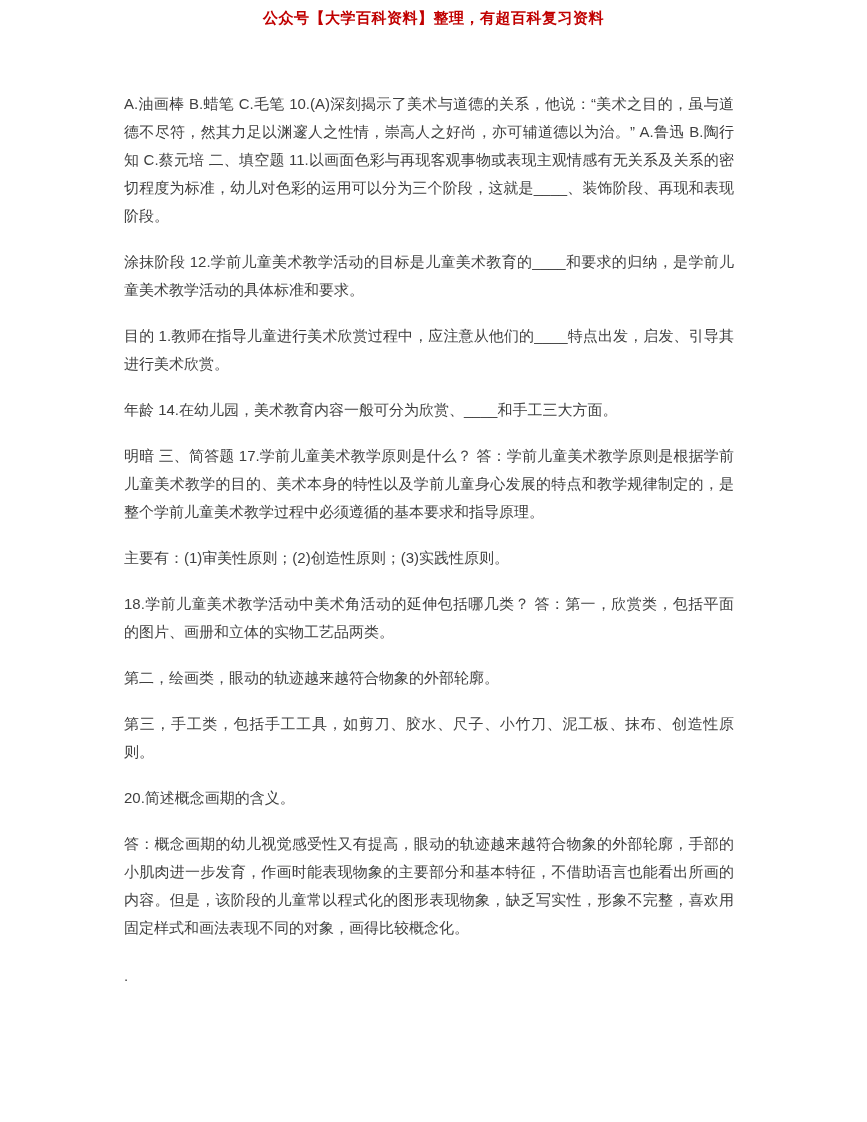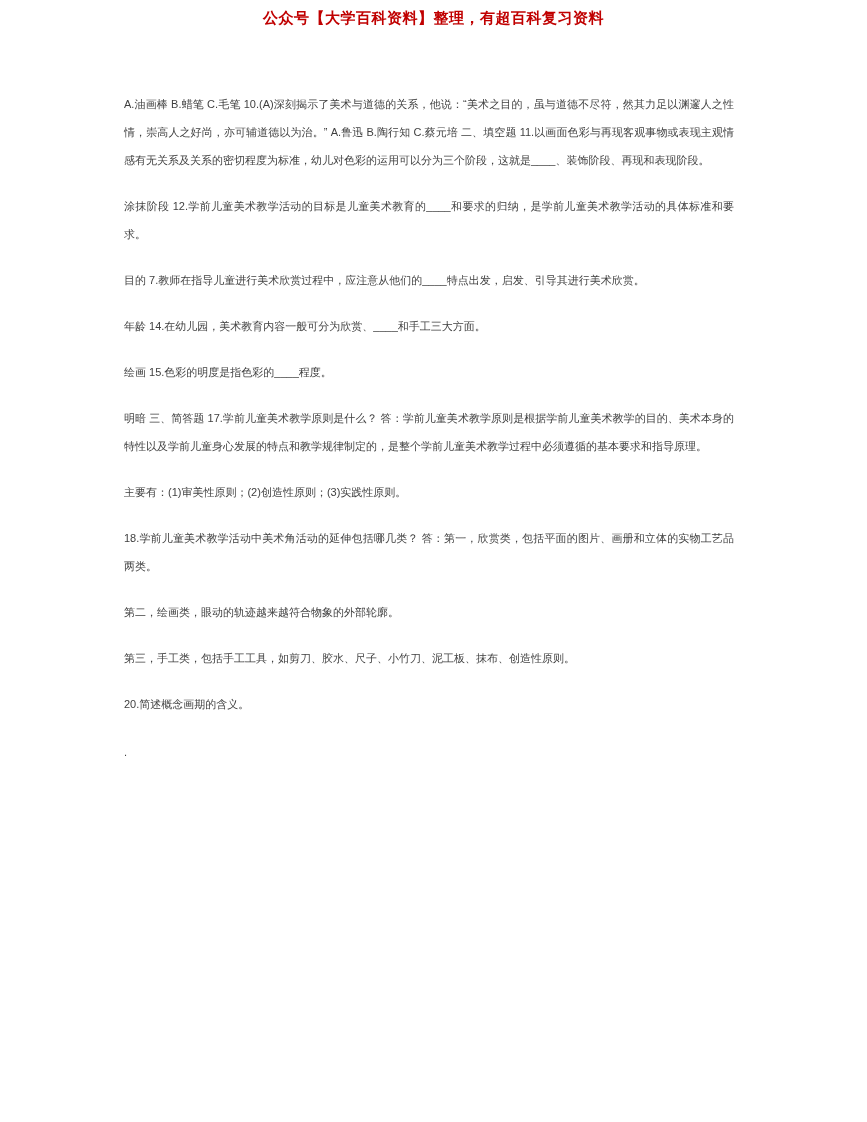--- a/index.html
+++ b/index.html
@@ -36,46 +36,46 @@
     color: var(--header-color);
     letter-spacing: 0.5px;
   }
   .doc-body {
     margin-left: 124px;
     margin-top: 61px;
     width: 622px;
   }
   .doc-body p {
     margin: 0 12px 18px 0;
-    font-size: 11px;
+    font-size: 15px;
     line-height: 28px;
     color: var(--text-color);
     text-align: justify;
     word-break: break-all;
   }
   .doc-body p.trailing-dot {
     margin-top: 20px;
     text-align: left;
   }
 </style>
 </head>
 <body>
 
 <div class="page">
 
   <div class="header-note">公众号【大学百科资料】整理，有超百科复习资料</div>
 
   <div class="doc-body">
     <p>A.油画棒  B.蜡笔  C.毛笔  10.(A)深刻揭示了美术与道德的关系，他说：“美术之目的，虽与道德不尽符，然其力足以渊邃人之性情，崇高人之好尚，亦可辅道德以为治。”  A.鲁迅 B.陶行知  C.蔡元培  二、填空题  11.以画面色彩与再现客观事物或表现主观情感有无关系及关系的密切程度为标准，幼儿对色彩的运用可以分为三个阶段，这就是____、装饰阶段、再现和表现阶段。</p>
     <p>涂抹阶段  12.学前儿童美术教学活动的目标是儿童美术教育的____和要求的归纳，是学前儿童美术教学活动的具体标准和要求。</p>
-    <p>目的  7.教师在指导儿童进行美术欣赏过程中，应注意从他们的____特点出发，启发、引导其进行美术欣赏。</p>
+    <p>目的  1.教师在指导儿童进行美术欣赏过程中，应注意从他们的____特点出发，启发、引导其进行美术欣赏。</p>
     <p>年龄  14.在幼儿园，美术教育内容一般可分为欣赏、____和手工三大方面。</p>
-    <p>绘画  15.色彩的明度是指色彩的____程度。</p>
     <p>明暗  三、简答题  17.学前儿童美术教学原则是什么？ 答：学前儿童美术教学原则是根据学前儿童美术教学的目的、美术本身的特性以及学前儿童身心发展的特点和教学规律制定的，是整个学前儿童美术教学过程中必须遵循的基本要求和指导原理。</p>
     <p>主要有：(1)审美性原则；(2)创造性原则；(3)实践性原则。</p>
     <p>18.学前儿童美术教学活动中美术角活动的延伸包括哪几类？ 答：第一，欣赏类，包括平面的图片、画册和立体的实物工艺品两类。</p>
     <p>第二，绘画类，眼动的轨迹越来越符合物象的外部轮廓。</p>
     <p>第三，手工类，包括手工工具，如剪刀、胶水、尺子、小竹刀、泥工板、抹布、创造性原则。</p>
     <p>20.简述概念画期的含义。</p>
+    <p>答：概念画期的幼儿视觉感受性又有提高，眼动的轨迹越来越符合物象的外部轮廓，手部的小肌肉进一步发育，作画时能表现物象的主要部分和基本特征，不借助语言也能看出所画的内容。但是，该阶段的儿童常以程式化的图形表现物象，缺乏写实性，形象不完整，喜欢用固定样式和画法表现不同的对象，画得比较概念化。</p>
     <p class="trailing-dot">.</p>
   </div>
 
 </div>
 
 </body></html>

